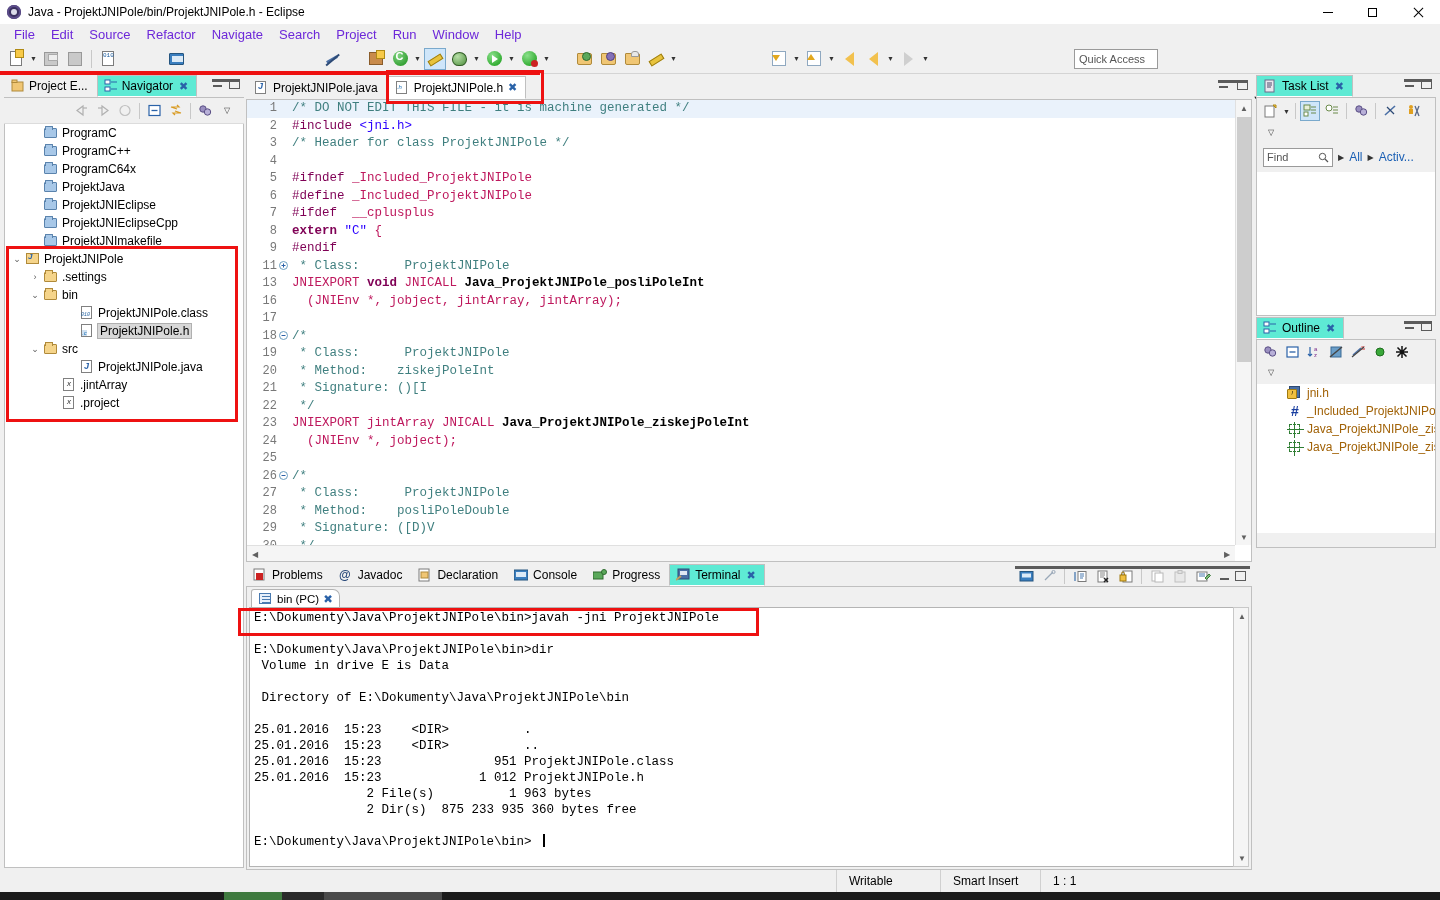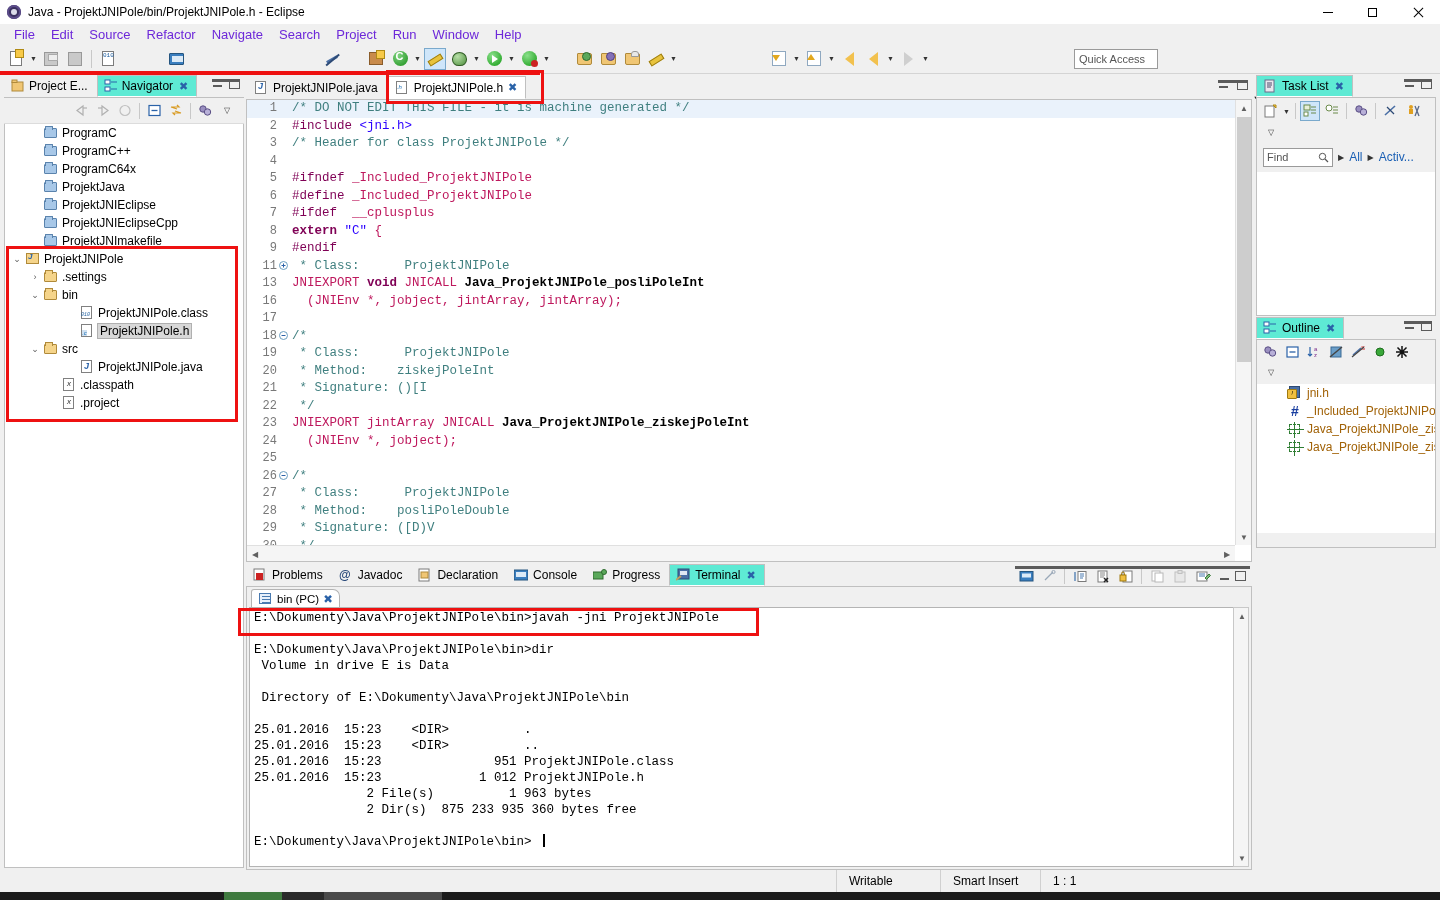--- a/index.html
+++ b/index.html
@@ -657,21 +657,21 @@
           <span class="tr-ico">
             <i class="java-ico"></i>
           </span>
           <span class="tr-label">ProjektJNIPole.java</span>
         </div>
         <div class="tree-row" style="padding-left: 40px;">
           <span class="twisty"></span>
           <span class="tr-ico">
             <i class="x-ico"></i>
           </span>
-          <span class="tr-label">.classpath</span>
+          <span class="tr-label">.jintArray</span>
         </div>
         <div class="tree-row" style="padding-left: 40px;">
           <span class="twisty"></span>
           <span class="tr-ico">
             <i class="x-ico"></i>
           </span>
           <span class="tr-label">.project</span>
         </div>
       </div>
   </div>

